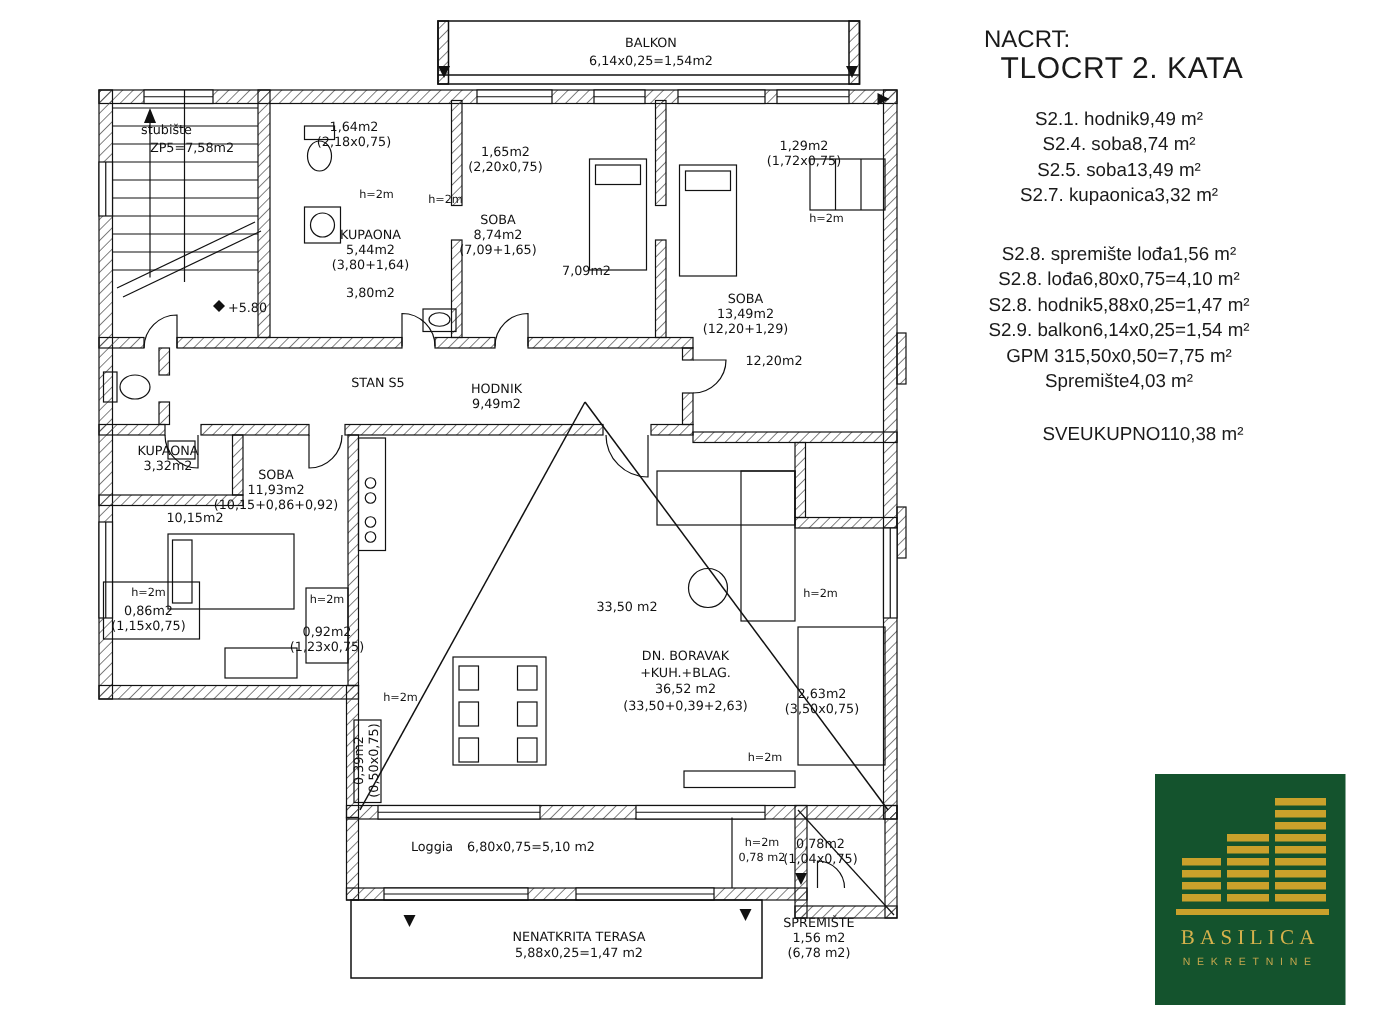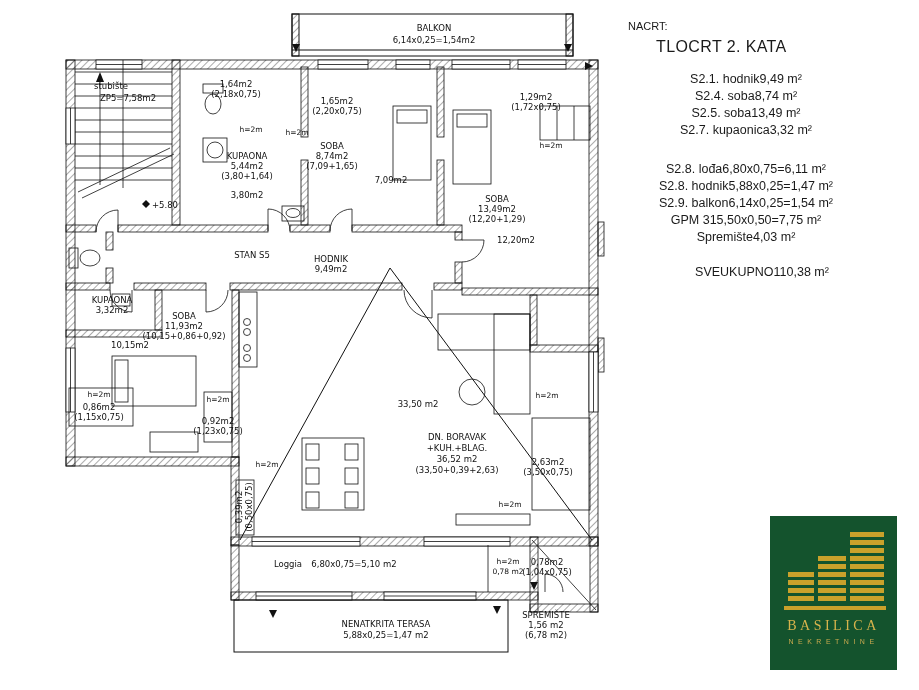--- a/index.html
+++ b/index.html
@@ -4,22 +4,22 @@
 <style>
   html,body{margin:0;padding:0;background:#fff;}
   .canvas{position:relative;width:919px;height:690px;background:#ffffff;overflow:hidden;
           font-family:"Liberation Sans",sans-serif;}
   .plan-svg{position:absolute;left:0;top:0;}
   .plan-label{font-family:"DejaVu Sans",sans-serif;font-size:8.5px;fill:#111;text-anchor:middle;}
   .plan-label.small{font-size:7.5px;}
   
   .legend{position:absolute;left:628px;top:18px;width:236px;color:#1a1a1a;
           font-size:12.5px;line-height:17px;}
-  .legend .nacrt{font-size:11px;}
-  .legend .title{font-size:16px;margin-left:28px;margin-top:3px;letter-spacing:.4px;}
+  .legend .nacrt{font-size:16px;margin-left:28px;}
+  .legend .title{font-size:20px;margin-left:39px;margin-top:3px;letter-spacing:.4px;}
   .legend .rows{margin-top:16px;}
   .legend .rows.second{margin-top:22px;}
   .legend .row{display:flex;justify-content:center;}
   .legend .row .val{text-align:right;white-space:nowrap;}
   .legend .row.total{margin-top:13px;}
   .legend .row.grand{margin-top:18px;margin-left:32px;}
   
   .logo{position:absolute;left:770px;top:516px;width:127px;height:154px;background:#14532d;
         display:flex;flex-direction:column;align-items:center;}
   .logo .brand{font-family:"Liberation Serif",serif;font-size:14px;letter-spacing:3.5px;
@@ -309,22 +309,26 @@
         </div>
       <div class="row">
           <span>S2.7. kupaonica</span>
           <span class="val">3,32 m²</span>
         </div>
     </div>
 
 
     <div class="rows second">
       <div class="row">
+          <span>S2.8. spremište lođa</span>
+          <span class="val">1,56 m²</span>
+        </div>
+      <div class="row">
           <span>S2.8. lođa</span>
-          <span class="val">6,80x0,75=6,11 m²</span>
+          <span class="val">6,80x0,75=4,10 m²</span>
         </div>
       <div class="row">
           <span>S2.8. hodnik</span>
           <span class="val">5,88x0,25=1,47 m²</span>
         </div>
       <div class="row">
           <span>S2.9. balkon</span>
           <span class="val">6,14x0,25=1,54 m²</span>
         </div>
       <div class="row">

